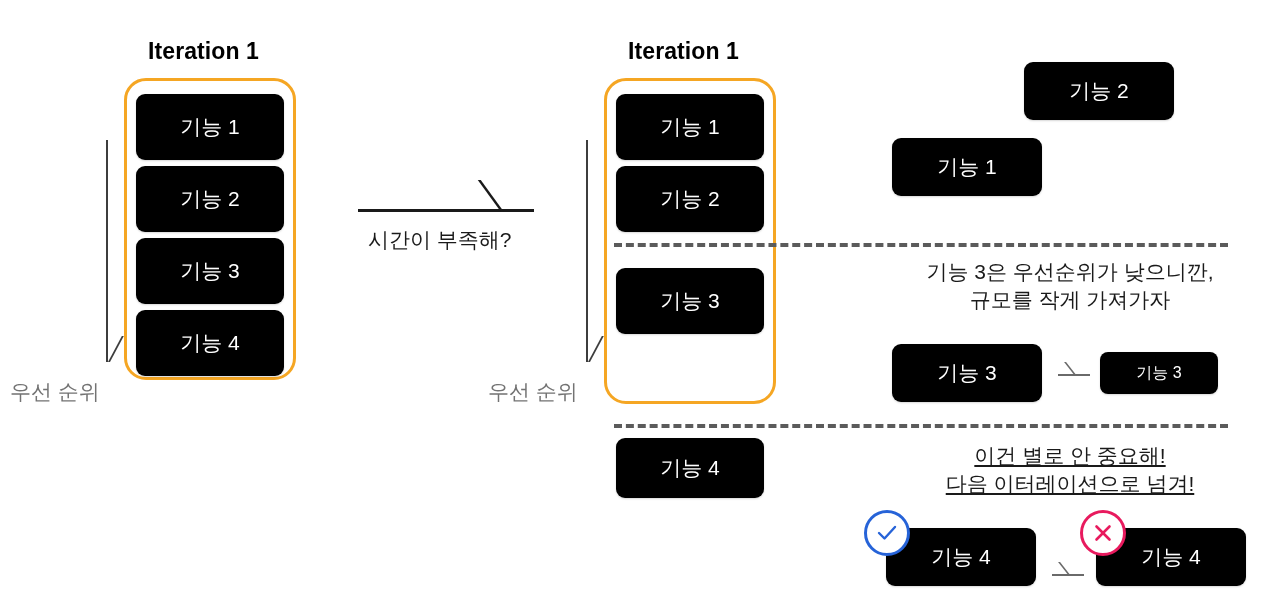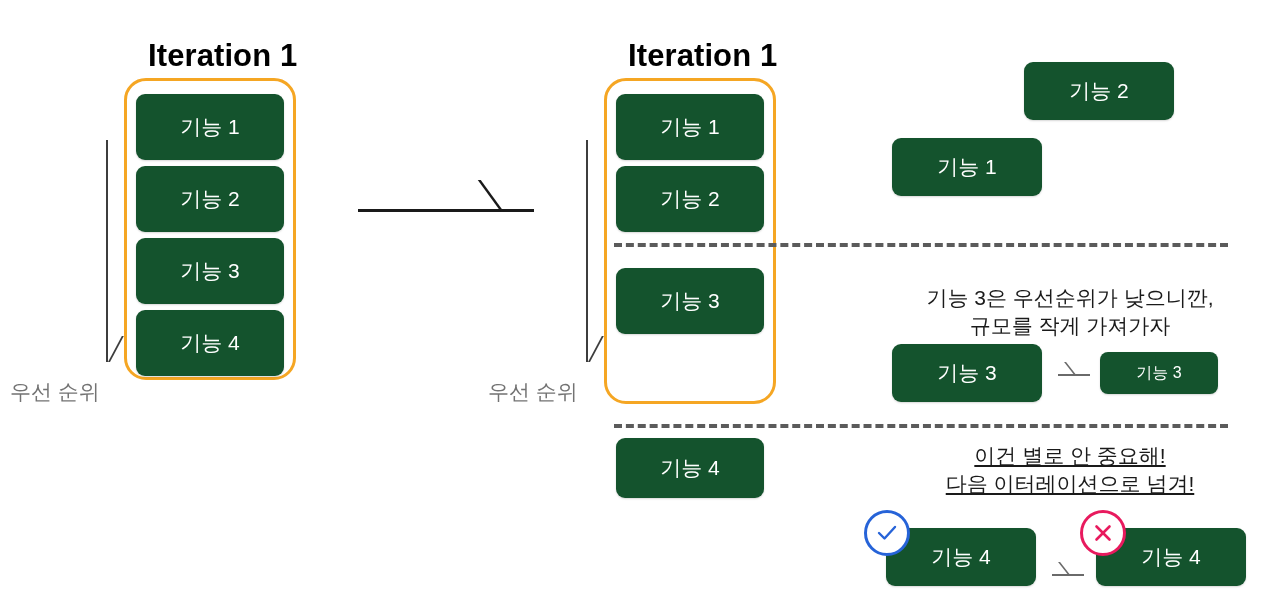--- a/index.html
+++ b/index.html
@@ -16,40 +16,40 @@
     position: relative;
     width: 1280px;
     height: 614px;
     background: #ffffff;
     overflow: hidden;
   }
 
   
   .col-title {
     position: absolute;
-    font-size: 31px;
+    font-size: 23px;
     font-weight: bold;
     color: #000000;
     letter-spacing: 0.1px;
     white-space: nowrap;
   }
 
   
   .iteration-box {
     position: absolute;
     border: 3px solid #F5A623;
     border-radius: 22px;
     background: #ffffff;
     box-sizing: border-box;
   }
 
   
   .card {
     position: absolute;
-    background: #14532d;
+    background: #000000;
     border-radius: 9px;
     color: #ffffff;
     display: flex;
     align-items: center;
     justify-content: center;
     font-size: 21px;
     font-weight: 400;
     box-sizing: border-box;
     box-shadow: 0 1px 2px rgba(0,0,0,0.16);
     white-space: nowrap;
@@ -181,20 +181,21 @@
   <div class="priority-arrow" style="left:92px; top:140px; width:18px; height:222px;">
     <div class="stem"></div>
     <div class="barb"></div>
   </div>
   <div class="priority-label" style="left:10px; top:378px;">우선 순위</div>
 
   <div class="h-arrow" style="left:358px; top:180px; width:176px; height:32px;">
     <div class="stem"></div>
     <div class="barb"></div>
   </div>
+  <div class="h-arrow-label" style="left:368px; top:226px;">시간이 부족해?</div>
 
   <div class="col-title" style="left:628px; top:38px;">Iteration 1</div>
 
   <div class="iteration-box" style="left:604px; top:78px; width:172px; height:326px;"></div>
 
   <div class="card" style="left:616px; top:94px; width:148px; height:66px;">기능 1</div>
   <div class="card" style="left:616px; top:166px; width:148px; height:66px;">기능 2</div>
   <div class="card" style="left:616px; top:268px; width:148px; height:66px;">기능 3</div>
 
   <div class="card" style="left:616px; top:438px; width:148px; height:60px;">기능 4</div>
@@ -204,21 +205,21 @@
     <div class="barb"></div>
   </div>
   <div class="priority-label" style="left:488px; top:378px;">우선 순위</div>
 
   <div class="dashed-line" style="left:614px; top:243px; width:614px;"></div>
   <div class="dashed-line" style="left:614px; top:424px; width:614px;"></div>
 
   <div class="card" style="left:1024px; top:62px; width:150px; height:58px;">기능 2</div>
   <div class="card" style="left:892px; top:138px; width:150px; height:58px;">기능 1</div>
 
-  <div class="annotation" style="left:862px; top:284px; width:416px;">기능 3은 우선순위가 낮으니깐,
+  <div class="annotation" style="left:862px; top:258px; width:416px;">기능 3은 우선순위가 낮으니깐,
 규모를 작게 가져가자</div>
 
   <div class="card" style="left:892px; top:344px; width:150px; height:58px;">기능 3</div>
 
   <div class="mini-arrow" style="left:1058px; top:362px; width:32px; height:14px;">
     <div class="stem"></div>
     <div class="barb"></div>
   </div>
 
   <div class="card small" style="left:1100px; top:352px; width:118px; height:42px;">기능 3</div>

